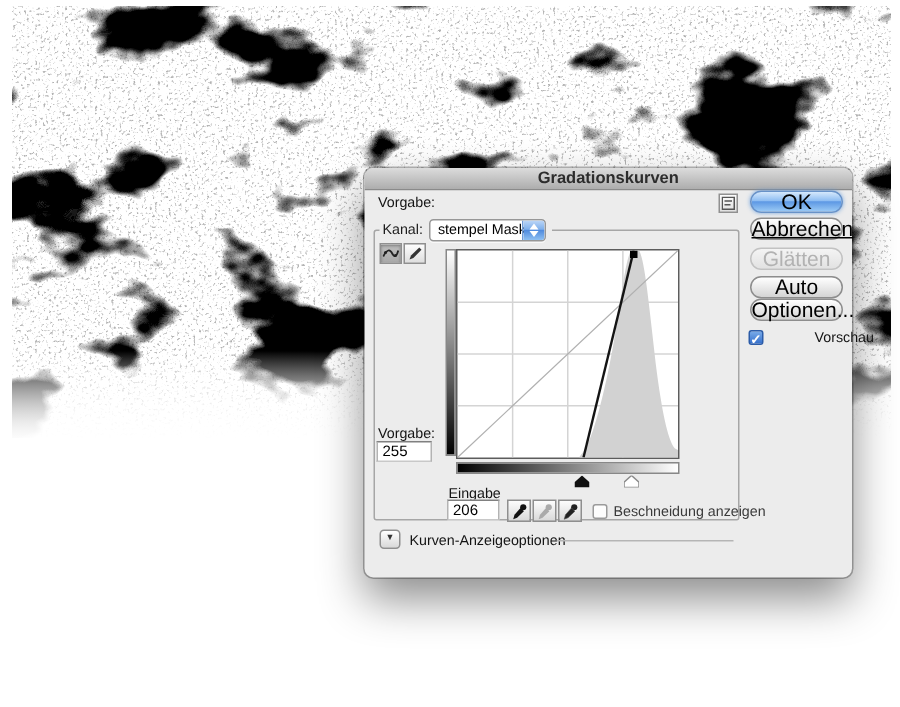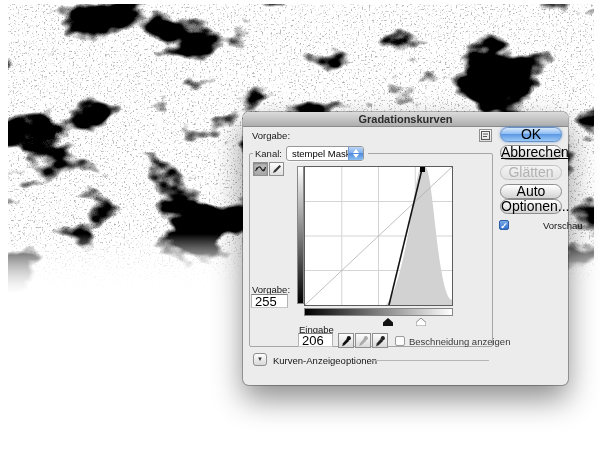--- a/index.html
+++ b/index.html
@@ -61,21 +61,21 @@
   .hramp{position:absolute;left:61px;top:196px;width:149px;height:8px;border:1px solid #888;box-sizing:border-box;
          background:linear-gradient(90deg,#000000,#ffffff);}
 
   .gridbox{position:absolute;left:61px;top:54px;width:147px;height:138px;background:#fff;
            border:1px solid #5c5c5c;box-sizing:content-box;}
 
   .slider{position:absolute;top:205px;width:10px;height:8px;}
 
   
   .field{position:absolute;background:#fff;border:1px solid;border-color:#808080 #b3b3b3 #c8c8c8 #b3b3b3;
-         box-sizing:border-box;font-family:"Liberation Sans",sans-serif;font-size:13px;color:#000;
+         box-sizing:border-box;font-family:"Liberation Sans",sans-serif;font-size:10px;color:#000;
          padding:0 3px;line-height:12px;}
 
   .dropperbtn{position:absolute;width:16px;height:15px;border:1px solid #8f8f8f;box-sizing:border-box;
               background:linear-gradient(#fdfdfd,#d9d9d9);display:flex;align-items:center;justify-content:center;}
 
   .discbtn{position:absolute;left:10px;top:241px;width:14px;height:13px;border:1px solid #8f8f8f;border-radius:3px;
            box-sizing:border-box;background:linear-gradient(#ffffff,#d8d8d8);text-align:center;
            font-size:6px;line-height:11px;color:#333;}
   .hline{position:absolute;left:128px;top:248px;width:118px;height:1px;background:#b5b5b5;}
 

